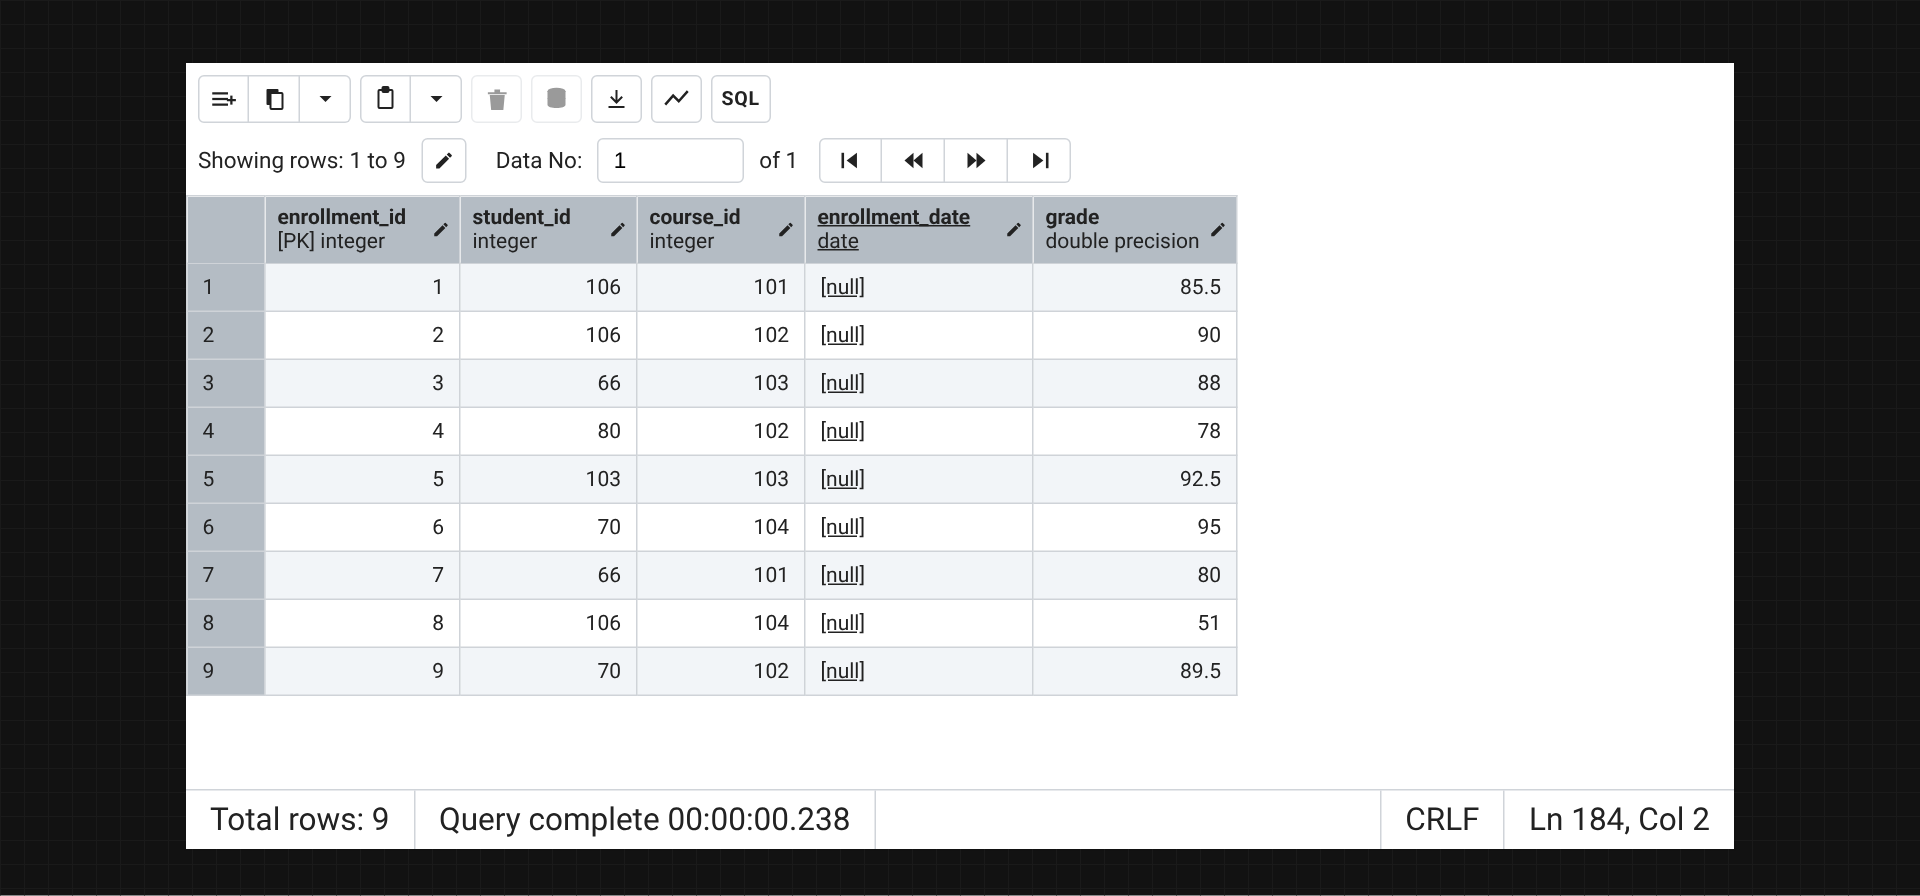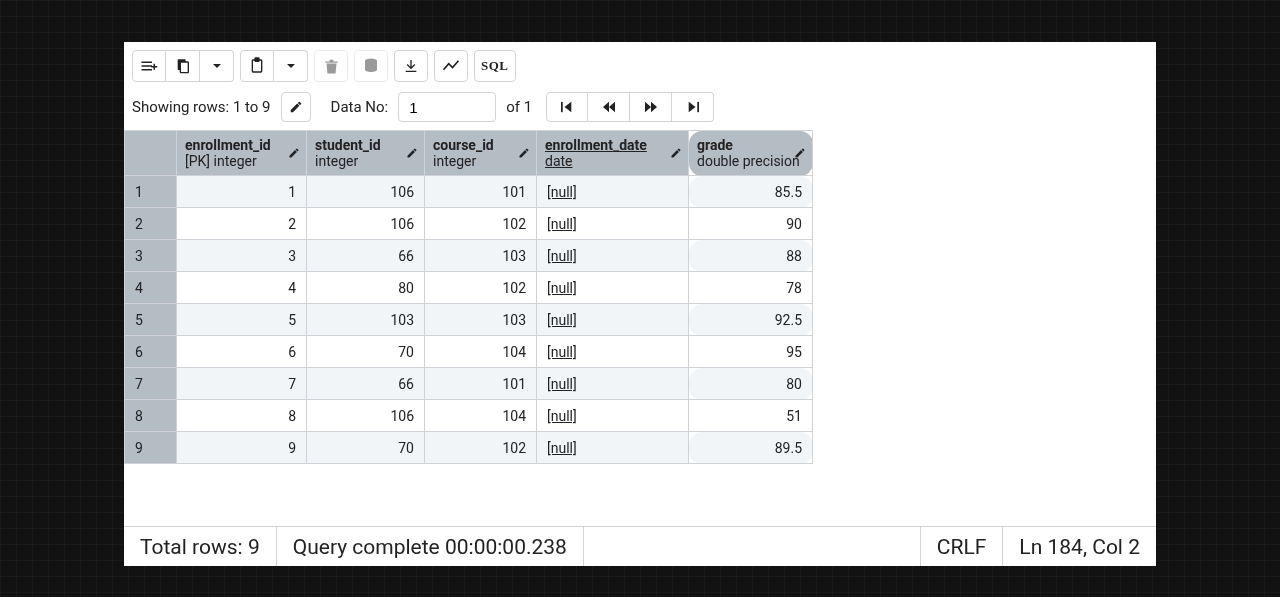--- a/index.html
+++ b/index.html
@@ -63,21 +63,20 @@
     min-width: 34px;
     background: #fff;
     border: 1px solid #d0d4d9;
     border-radius: 4px;
     display: flex;
     align-items: center;
     justify-content: center;
     cursor: pointer;
     color: #222;
     font-size: 14px;
-    font-family: Liberation Serif, serif;
   }
   .btn.disabled { opacity: 0.45; cursor: default; }
   .btn-group .btn { border-radius: 0; }
   .btn-group .btn:first-child { border-radius: 4px 0 0 4px; }
   .btn-group .btn:last-child { border-radius: 0 4px 4px 0; }
   .btn-group .btn + .btn { border-left: none; }
   .btn.sql { font-weight: 700; font-size: 13px; letter-spacing: 0.5px; padding: 0 6px; }
   .page-row {
     display: flex;
     align-items: center;
@@ -136,21 +135,21 @@
     height: 32px;
     background:#fff;
   }
   tr:nth-child(odd) td.data { background: #f2f5f8; }
   td.num { text-align: right; }
   td.txt { text-align: left; }
   .col1 { width: 130px; }
   .col2 { width: 118px; }
   .col3 { width: 112px; }
   .col4 { width: 152px; text-decoration: underline; }
-  .col5 { width: 124px; border-radius: 13px; }
+  .col5 { width: 136px; }
   .status {
     border-top: 1px solid #d0d4d9;
     display: flex;
     align-items: center;
     height: 40px;
     font-size: 21px;
     color: #222;
   }
   .status > div { padding: 0 16px; border-right: 1px solid #d0d4d9; height: 100%; display:flex; align-items:center; }
   .status > div:last-child { border-right: none; text-align: center; }

